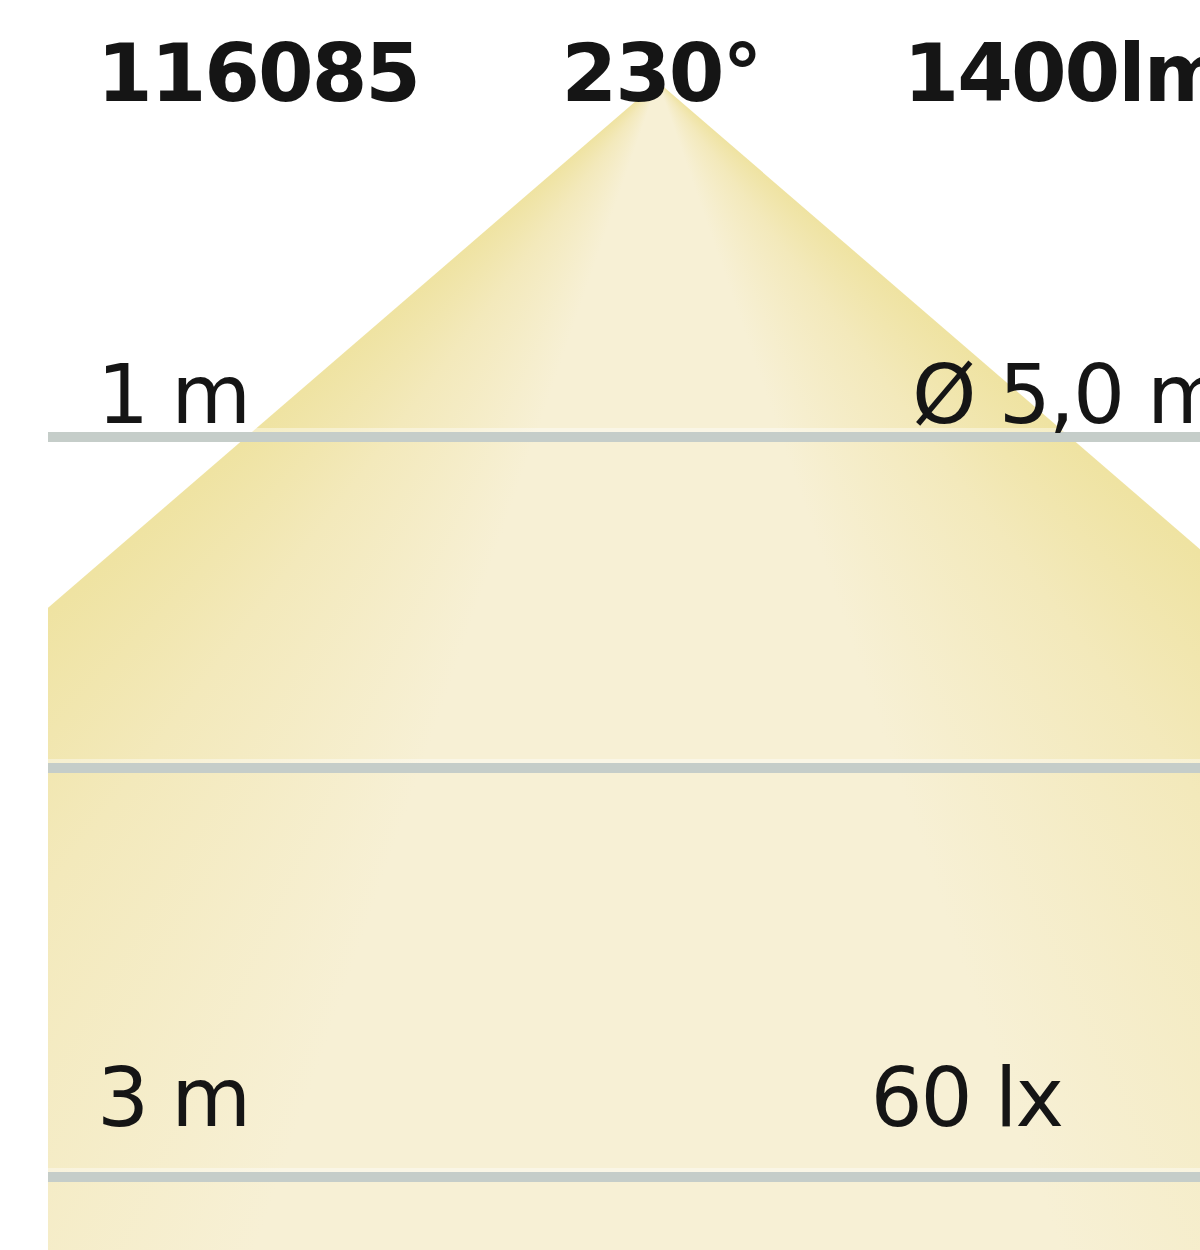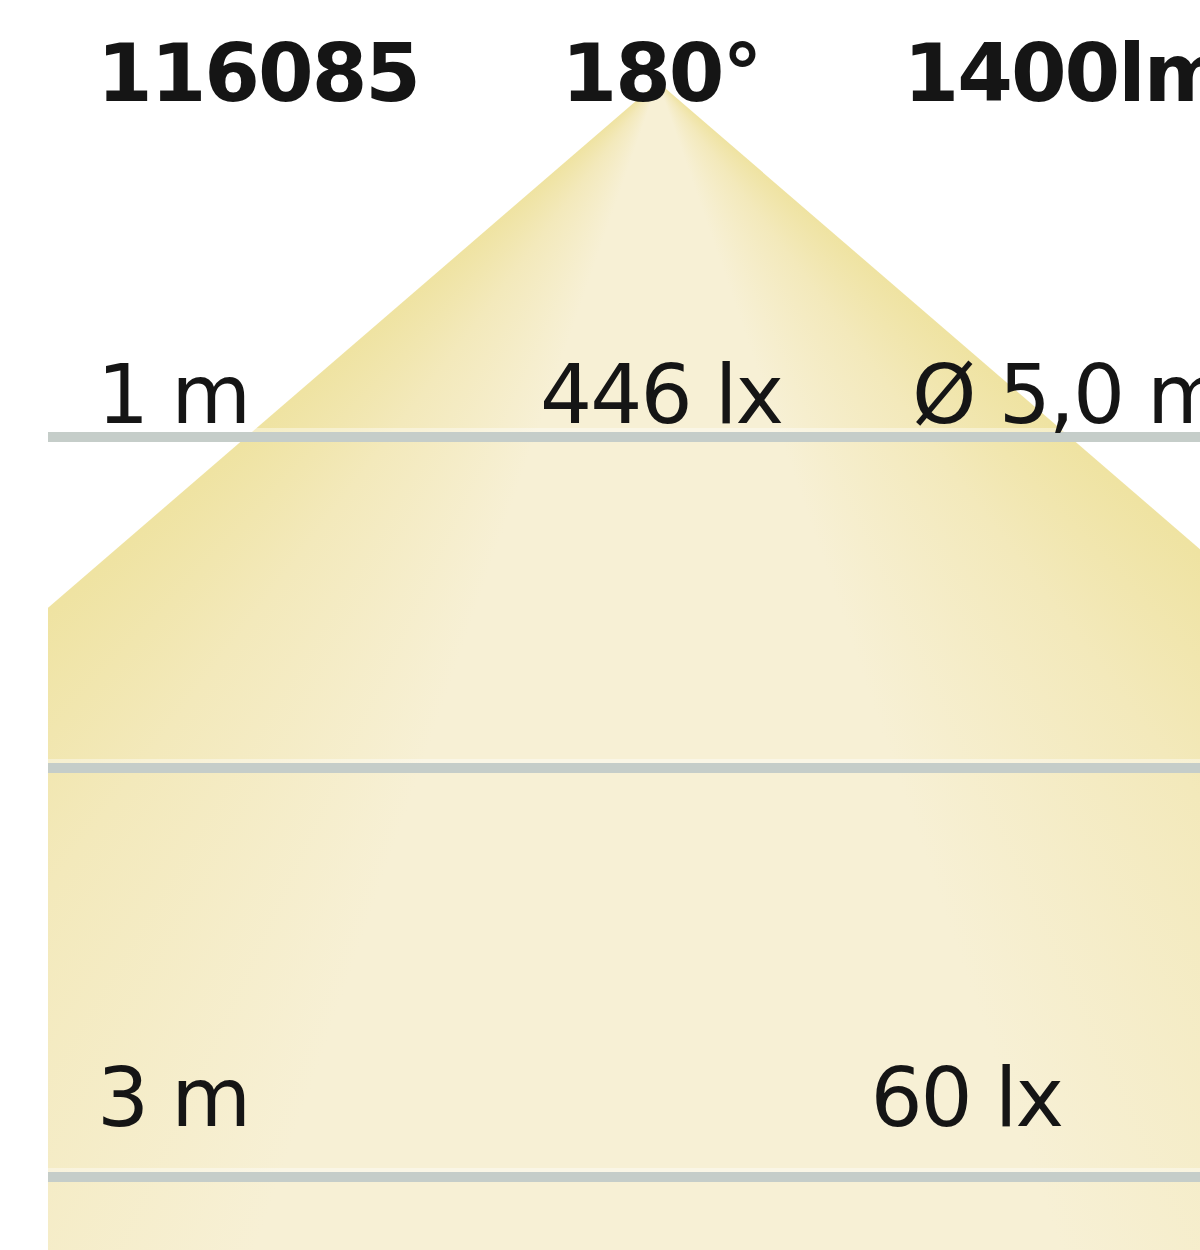--- a/index.html
+++ b/index.html
@@ -79,27 +79,26 @@
 <div class="stage">
 
   <div class="cone"></div>
 
   <div class="hline hline-1"></div>
   <div class="hline hline-2"></div>
   <div class="hline hline-3"></div>
 
   <div class="textrow header-row">
     <div class="col-l">116085</div>
-    <div class="col-m">180°</div>
+    <div class="col-m">230°</div>
     <div class="col-r">1400lm</div>
   </div>
 
   <div class="textrow data-row row-1">
     <div class="col-l">1 m</div>
-    <div class="col-m">446 lx</div>
     <div class="col-r">Ø 5,0 m</div>
   </div>
 
 
   <div class="textrow data-row row-3">
     <div class="col-l">3 m</div>
     <div class="col-m">60 lx</div>
   </div>
 
 </div>

